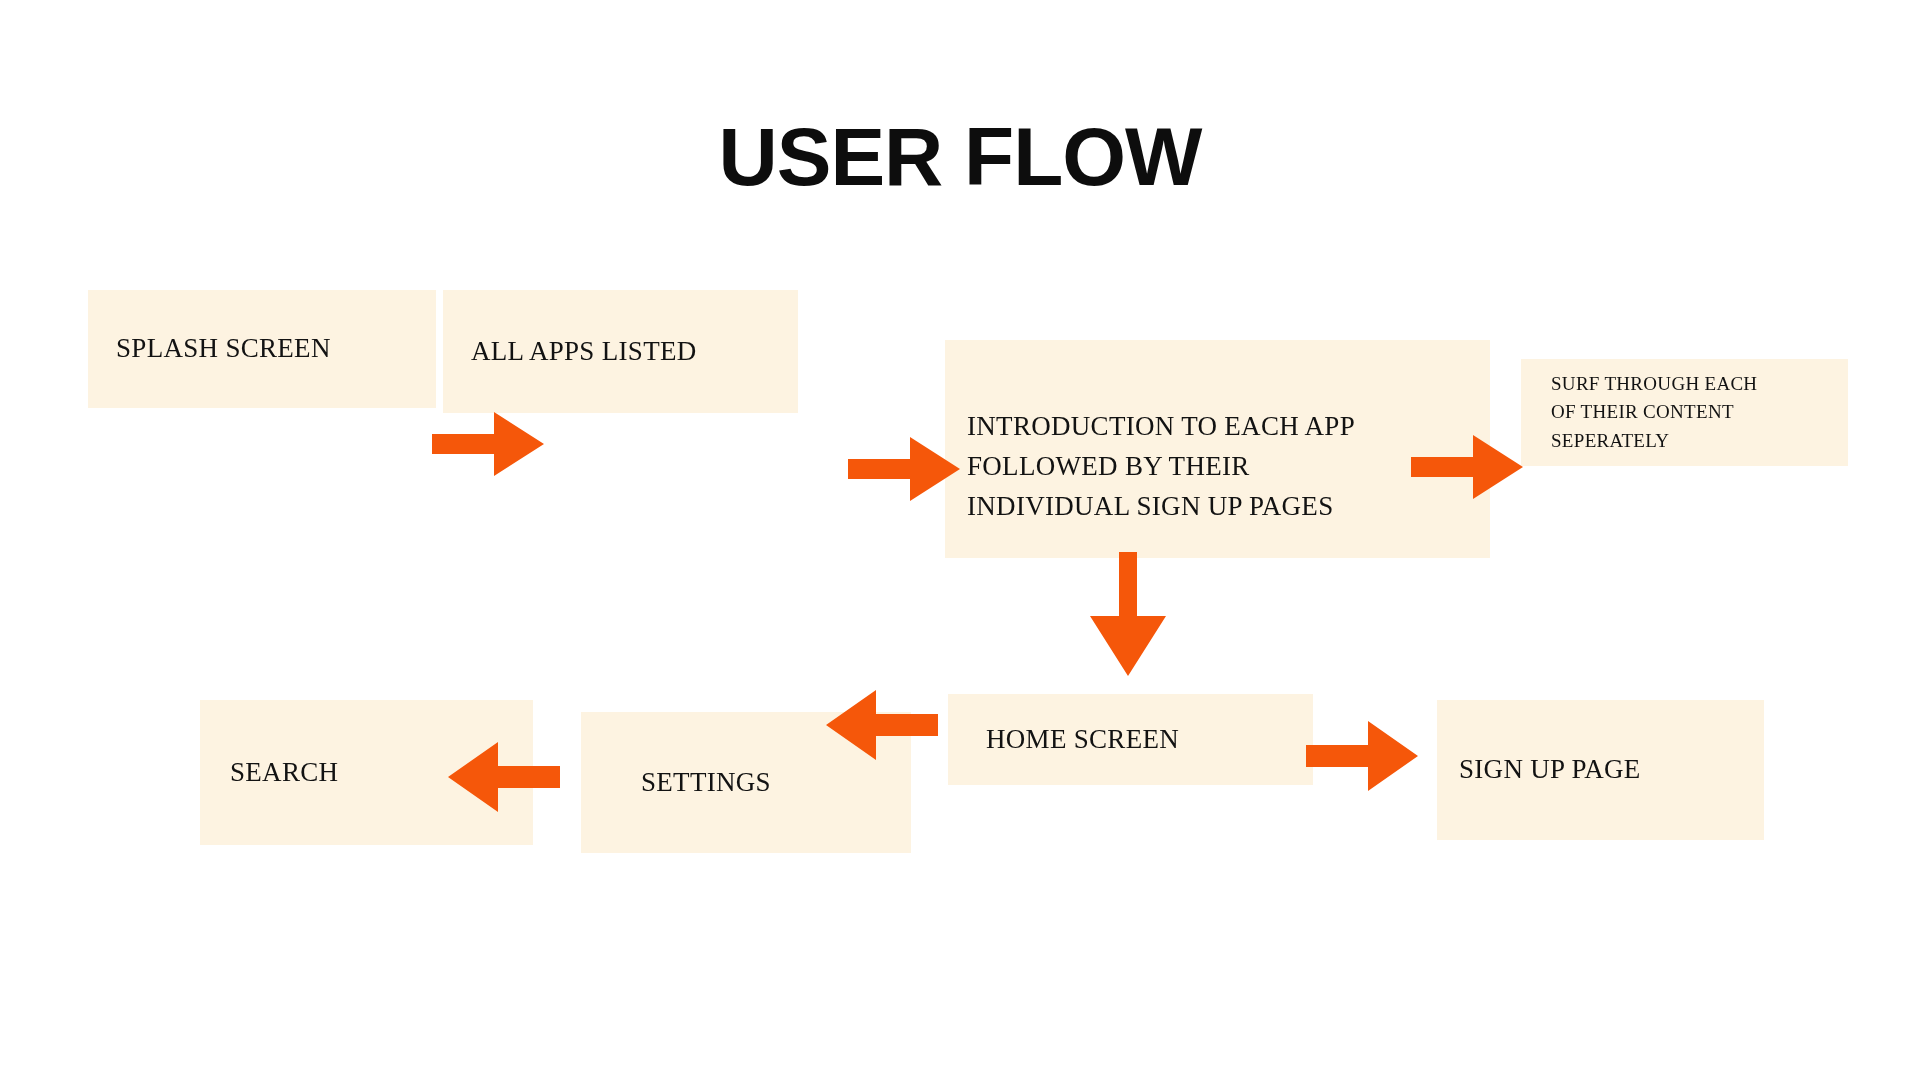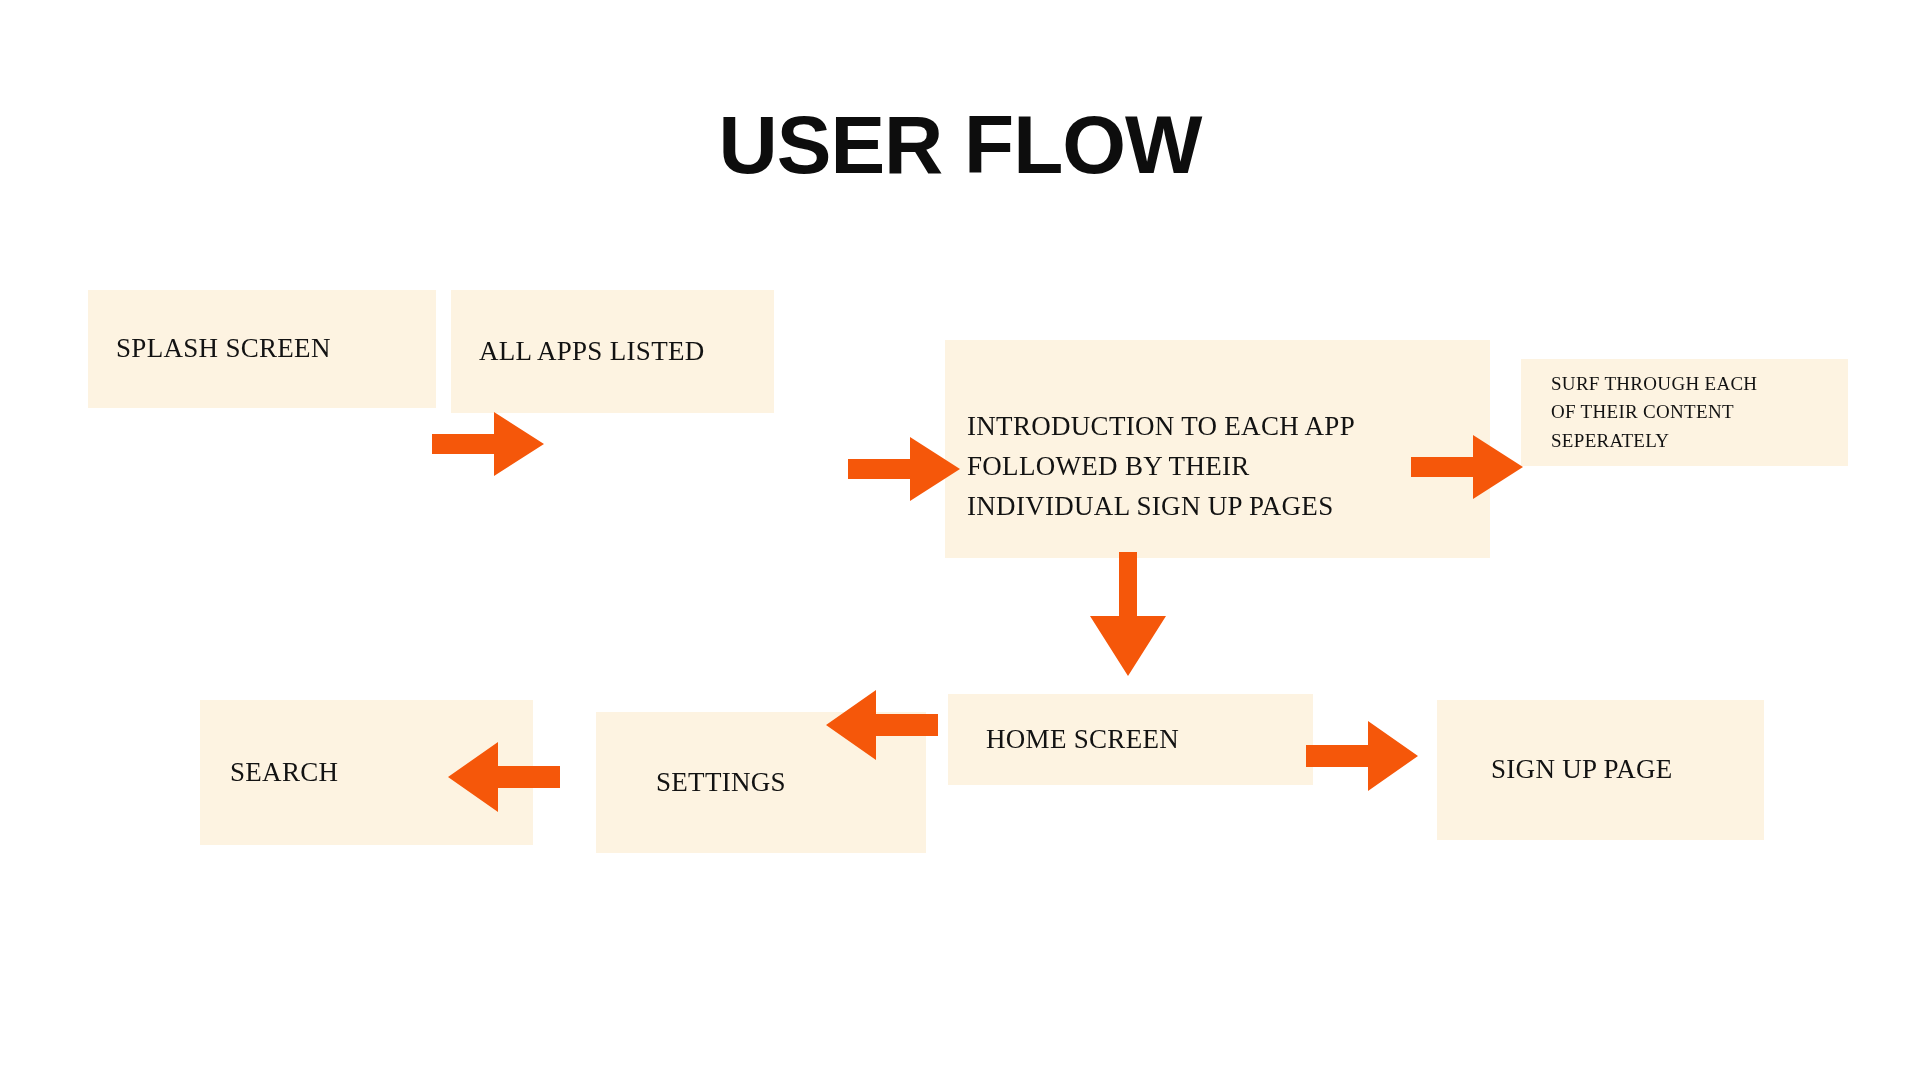--- a/index.html
+++ b/index.html
@@ -18,21 +18,21 @@
 
   #canvas {
     position: absolute;
     inset: 0;
   }
 
   
   .page-title {
     position: absolute;
     left: 0;
-    top: 104px;
+    top: 116px;
     width: 1920px;
     text-align: center;
     font-size: 82px;
     font-weight: 700;
     letter-spacing: -1px;
     line-height: 1;
     color: #0d0d0d;
     font-family: "Liberation Sans", sans-serif;
   }
 
@@ -62,27 +62,27 @@
   }
   .node.small-text .node-label {
     font-size: 19px;
     line-height: 1.48;
     letter-spacing: 0.3px;
   }
   .node.align-left   { justify-content: flex-start; }
 
   
   #node-splash        { left: 88px;   top: 290px; width: 348px; height: 118px; padding-left: 28px; }
-  #node-all-apps      { left: 443px;  top: 290px; width: 323px; height: 123px; padding-left: 28px; margin-left: 8px; }
+  #node-all-apps      { left: 443px;  top: 290px; width: 355px; height: 123px; padding-left: 28px; }
   #node-intro         { left: 945px;  top: 340px; width: 545px; height: 218px; padding-left: 22px; }
   #node-surf          { left: 1521px; top: 359px; width: 327px; height: 107px; padding-left: 30px; }
   #node-home          { left: 948px;  top: 694px; width: 365px; height: 91px;  padding-left: 38px; }
-  #node-settings      { left: 596px;  top: 712px; width: 330px; height: 141px; padding-left: 60px; }
+  #node-settings      { left: 581px;  top: 712px; width: 330px; height: 141px; padding-left: 60px; }
   #node-search        { left: 200px;  top: 700px; width: 333px; height: 145px; padding-left: 30px; }
-  #node-signup        { left: 1437px; top: 700px; width: 327px; height: 140px; padding-left: 54px; }
+  #node-signup        { left: 1437px; top: 700px; width: 327px; height: 140px; padding-left: 22px; }
 
   
   .arrow {
     position: absolute;
     z-index: 3;
   }
   .arrow svg { display: block; }
 
   #arrow-splash-to-apps { left: 432px;  top: 412px; }
   #arrow-apps-to-intro  { left: 848px;  top: 437px; }

